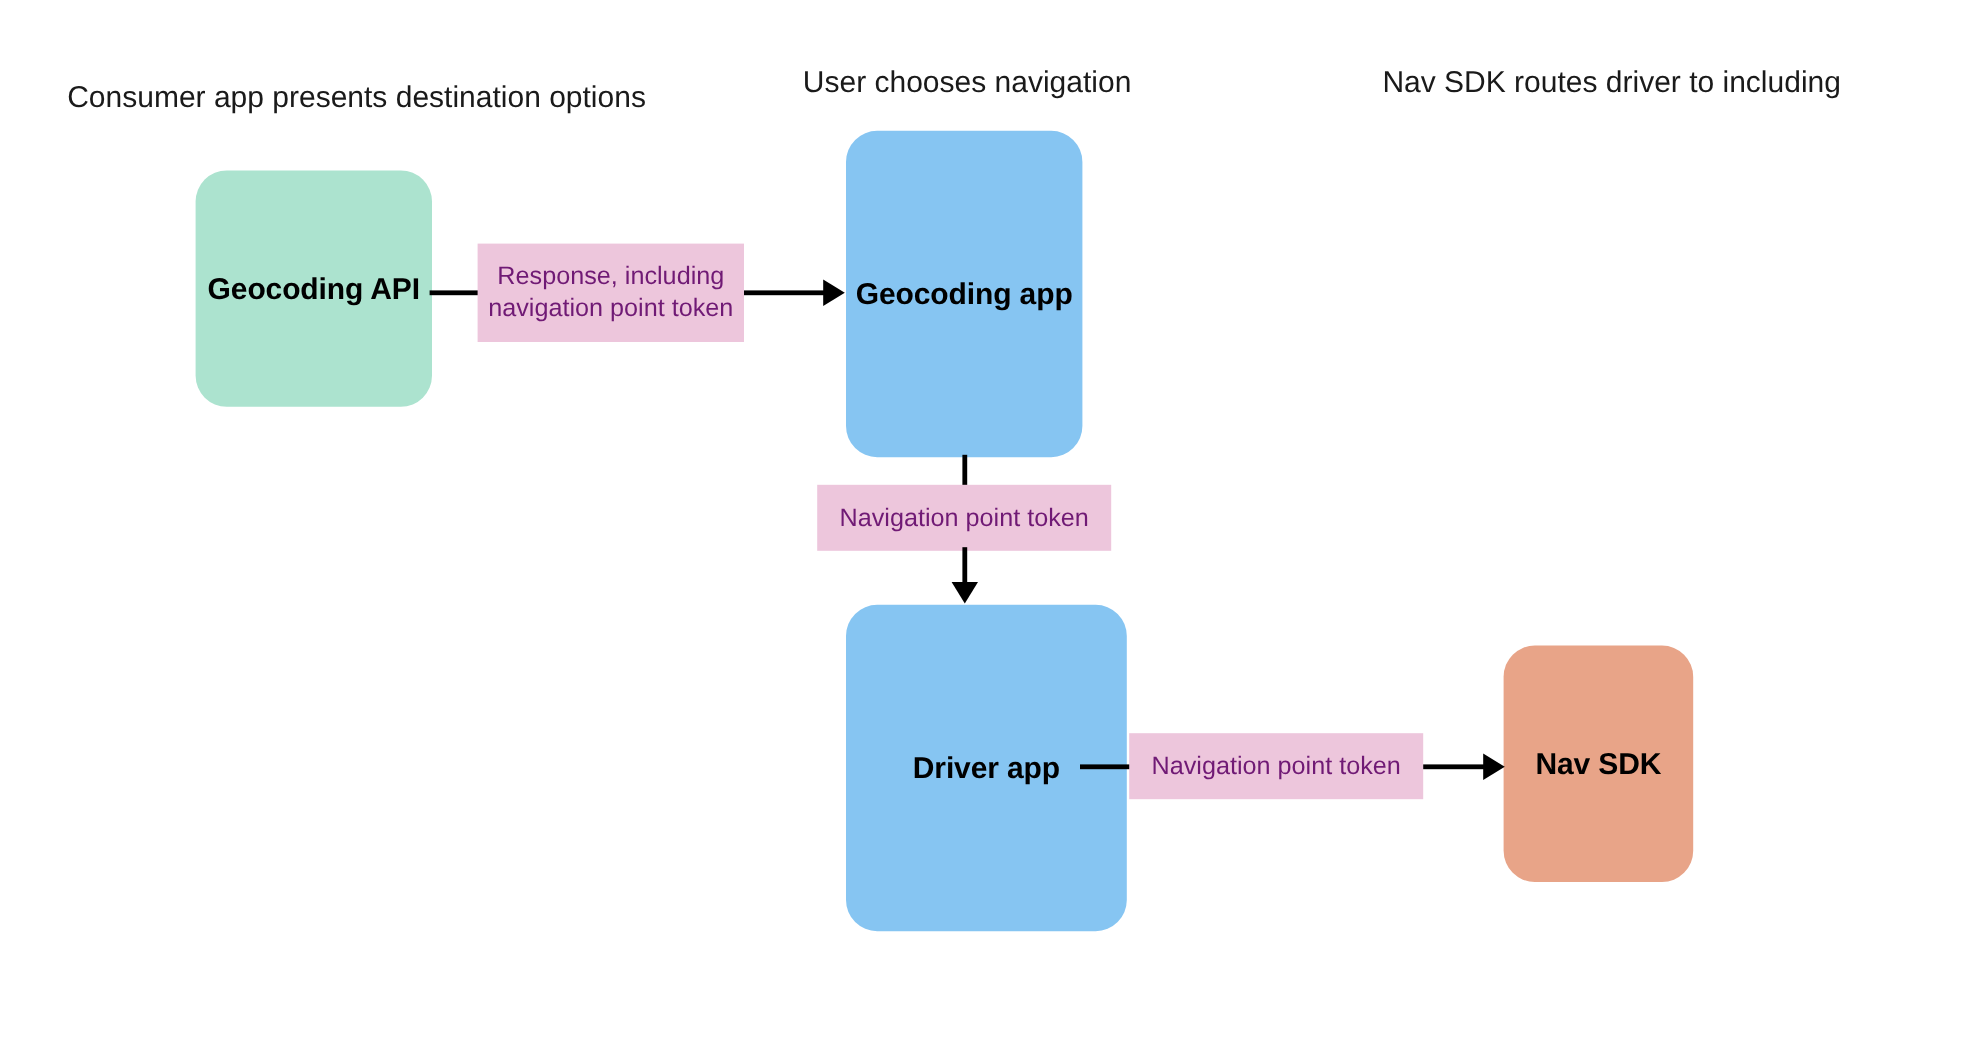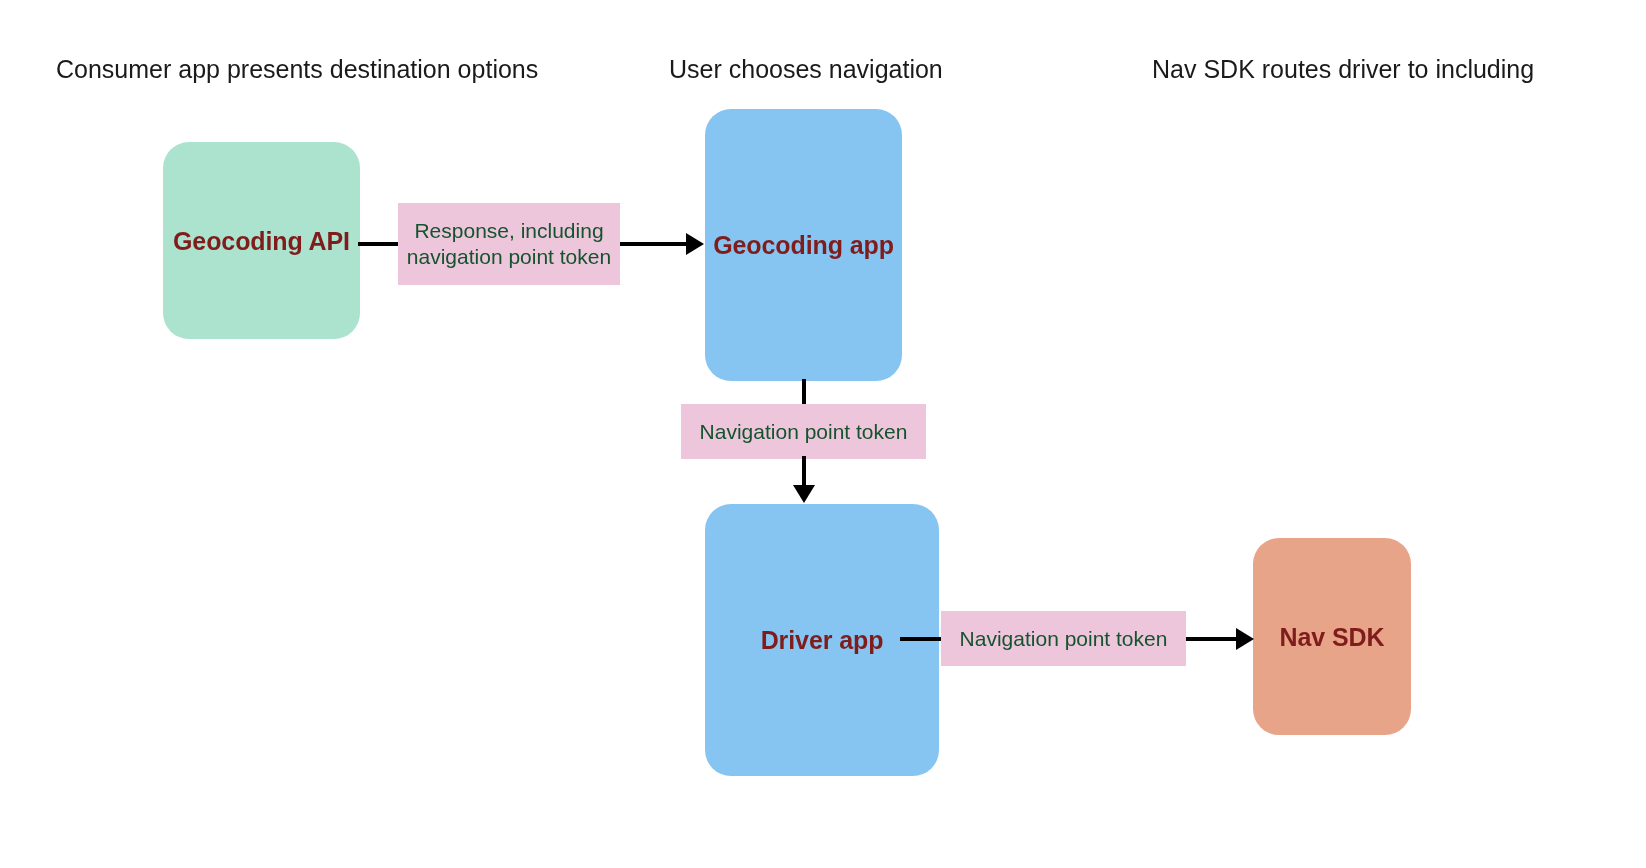--- a/index.html
+++ b/index.html
@@ -21,37 +21,37 @@
 
   
   .col-header {
     position: absolute;
     font-size: 25px;
     line-height: 30px;
     color: #1a1a1a;
     white-space: nowrap;
     font-weight: 400;
   }
-  #header-0 { left: 56px;   top: 54px; }
+  #header-0 { left: 56px;   top: 66px; }
   #header-1 { left: 669px;  top: 54px; }
   #header-2 { left: 1152px; top: 54px; }
 
   
   .node {
     position: absolute;
     border-radius: 26px;
     display: flex;
     align-items: center;
     justify-content: center;
     box-sizing: border-box;
   }
   .node-label {
     font-size: 25px;
     font-weight: 700;
-    color: #7f1d1d;
+    color: #000000;
     text-align: right;
     line-height: 1.2;
     letter-spacing: -0.1px;
   }
 
   #node-geocoding-api {
     left: 163px; top: 142px;
     width: 197px; height: 197px;
     background: #ace3cf;
   }
@@ -76,21 +76,21 @@
     position: absolute;
     background: #edc6dc;
     display: flex;
     align-items: center;
     justify-content: center;
     box-sizing: border-box;
   }
   .edge-label span {
     font-size: 21px;
     line-height: 26px;
-    color: #14532d;
+    color: #701a75;
     text-align: center;
     font-weight: 400;
     white-space: pre-line;
   }
 
   #edge-label-response {
     left: 398px; top: 203px;
     width: 222px; height: 82px;
   }
   #edge-label-nav-token-vertical {

